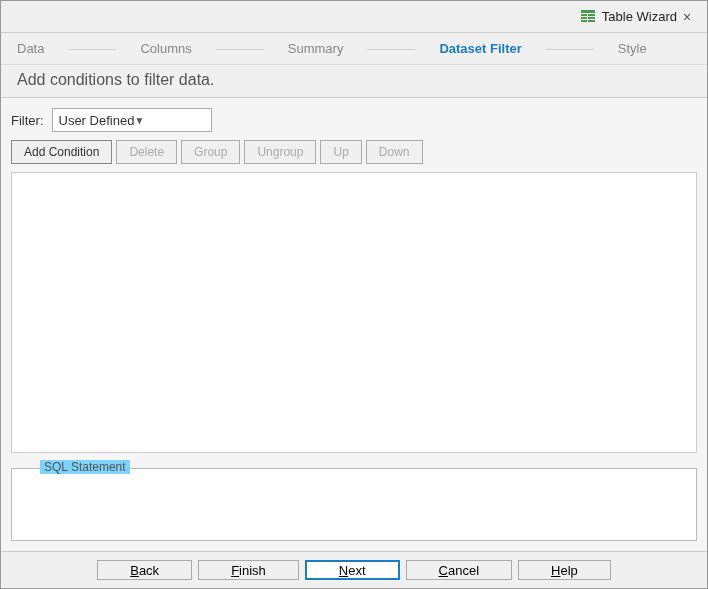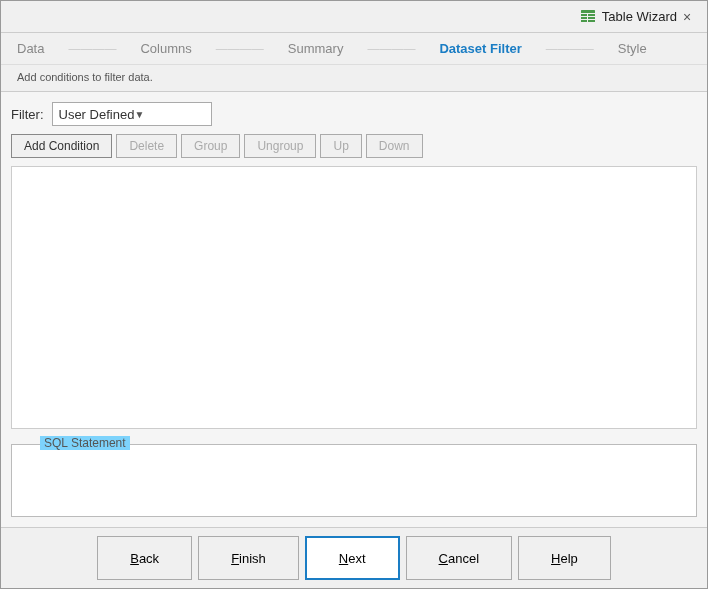--- a/index.html
+++ b/index.html
@@ -75,21 +75,21 @@
       font-weight: 600;
     }
     .nav-separator {
       margin: 0 8px;
       color: #ccc;
       font-size: 12px;
     }
 
     .subtitle {
       padding: 6px 16px 8px;
-      font-size: 11px;
+      font-size: 16px;
       color: #555;
       background: #f0f0f0;
       border-bottom: 1px solid #ccc;
     }
 
     .content-area {
       flex: 1;
       display: flex;
       flex-direction: column;
       background: #f5f5f5;
@@ -188,21 +188,21 @@
       border-top: 1px solid #ccc;
       background: #f0f0f0;
       gap: 6px;
     }
     .footer-btn {
       padding: 4px 32px;
       border: 1px solid #aaa;
       background: #f0f0f0;
       font-size: 13px;
       cursor: pointer;
-      height: 44px;
+      height: 20px;
       min-width: 70px;
       display: flex;
       align-items: center;
       justify-content: center;
     }
     .footer-btn.active {
       border: 2px solid #1a7dc4;
       background: white;
     }
   </style>

